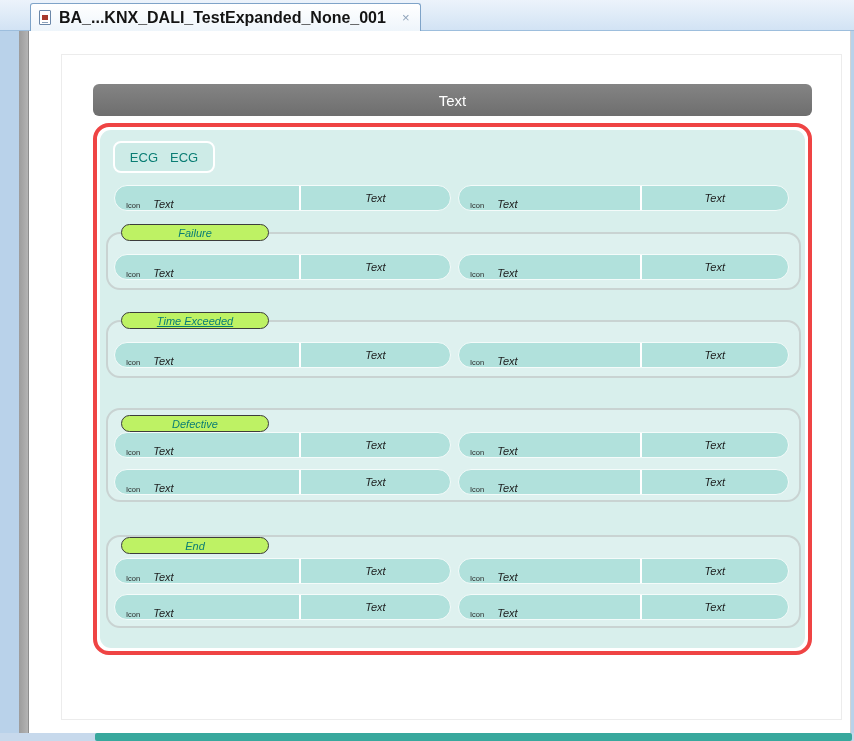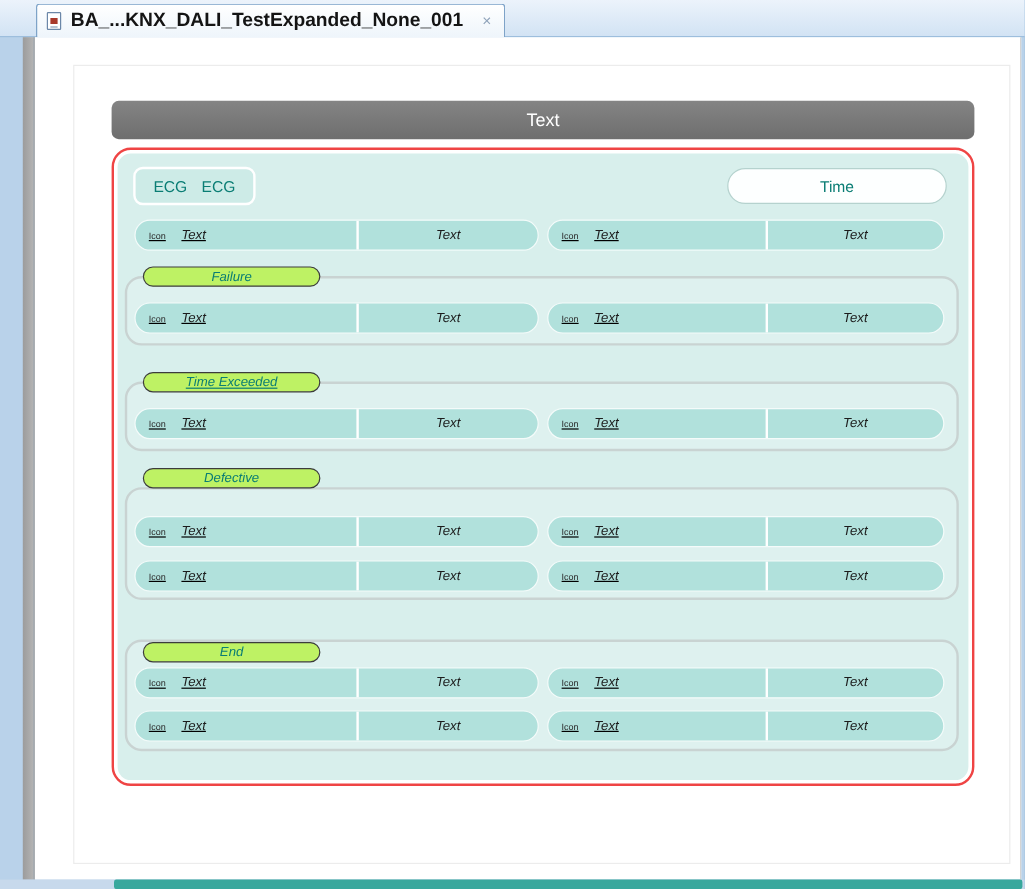--- a/index.html
+++ b/index.html
@@ -51,21 +51,21 @@
 
   
   .header-bar{
     position:absolute; left:93px; top:84px; width:719px; height:32px;
     background:linear-gradient(#848484,#6e6e6e);
     border-radius:6px; display:flex; align-items:center; justify-content:center;
     color:#ffffff; font-size:15px;
   }
   .main-box{
     position:absolute; left:93px; top:123px; width:719px; height:532px;
-    border:2px solid #ef4444; border-radius:16px; background:#ffffff;
+    border:4px solid #ef4444; border-radius:16px; background:#ffffff;
   }
   .main-inner{ position:absolute; inset:3px; background:#d8efec; border-radius:11px; }
 
   .ecg-box{
     position:absolute; left:13px; top:11px; width:102px; height:32px;
     background:#cdebe7; border:2px solid #ffffff; border-radius:8px;
     display:flex; align-items:center; justify-content:center; gap:12px;
     color:#0a7d74; font-size:13px;
   }
   .white-pill{
@@ -78,22 +78,22 @@
   .time-box{ left:508px; width:183px; }
 
   .pill{
     position:absolute; height:26px;
     background:#b1e1dc; border:1px solid #f4fbfa; border-radius:13px;
     display:flex; align-items:stretch;
   }
   .pL{ left:14px;  width:337px; }
   .pR{ left:358px; width:331px; }
   .pill-left{
-    flex:0 0 55.5%; display:flex; align-items:center;
-    padding-left:11px; gap:13px; border-right:2px solid #ffffff;text-decoration:underline;
+    flex:0 0 55.5%; display:flex; align-items:flex-end;
+    padding-left:11px; gap:13px; border-right:2px solid #ffffff;
   }
   .icon-lbl{ font-size:7.5px; color:#2a2a2a; }
   .pill-text{ font-size:11px; font-style:italic; color:#1c1c1c; }
   .pill-right{
     flex:1; display:flex; align-items:center; justify-content:center;
     font-size:11px; font-style:italic; color:#1c1c1c;
   }
 
   .section{
     position:absolute; left:6px; width:695px;
@@ -106,21 +106,21 @@
   .sec-end     { top:405px; height:93px; }
 
   .section-label{
     position:absolute; left:21px; width:148px; height:17px;
     background:#bef264; border:1px solid #3c3c3c; border-radius:9px;
     display:flex; align-items:center; justify-content:center;
     font-size:11px; font-style:italic; color:#0a7d74; z-index:2;
   }
   .lbl-failure { top:94px; }
   .lbl-timeexc { top:182px;text-decoration:underline; }
-  .lbl-defect  { top:262px; }
+  .lbl-defect  { top:285px; }
   .lbl-end     { top:407px; }
 </style>
 </head>
 <body>
 
 <div class="screen">
 
   <div class="tab-bar">
     <div class="tab">
       <span class="doc-icon"></span>
@@ -138,23 +138,20 @@
     <span>Text</span>
   </div>
 
   <div class="main-box">
     <div class="main-inner">
 
       <div class="ecg-box">
         <span>ECG</span>
         <span>ECG</span>
       </div>
-      <div class="white-pill time-box">
-        <span>Time</span>
-      </div>
 
       <div class="pill pL" style="top:55px">
         <div class="pill-left">
           <span class="icon-lbl">Icon</span>
           <span class="pill-text">Text</span>
         </div>
         <div class="pill-right">Text</div>
       </div>
       <div class="pill pR" style="top:55px">
         <div class="pill-left">

